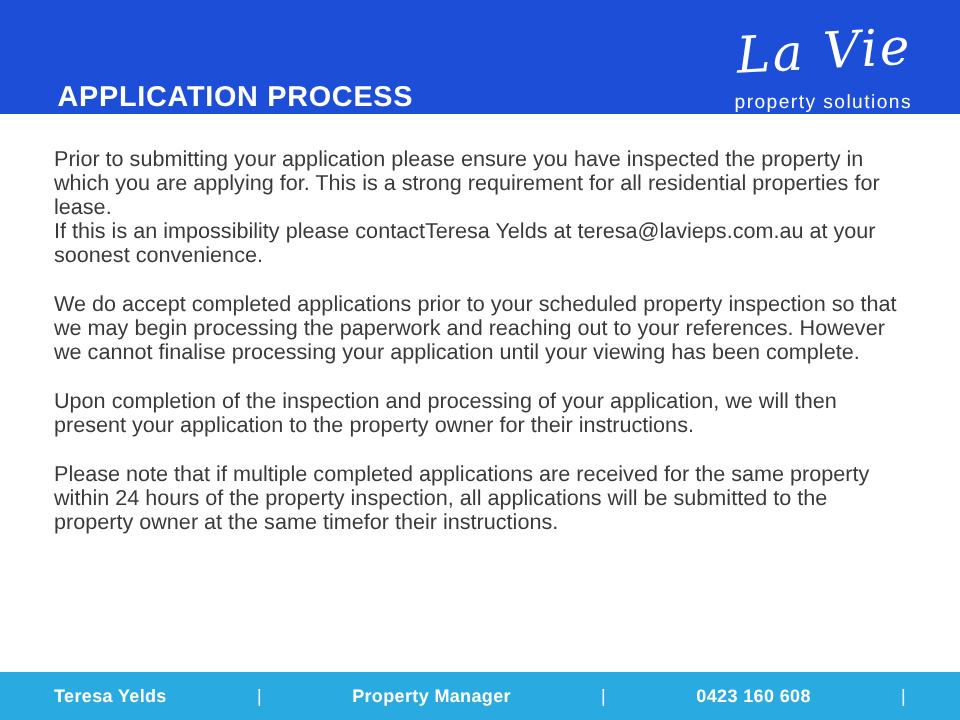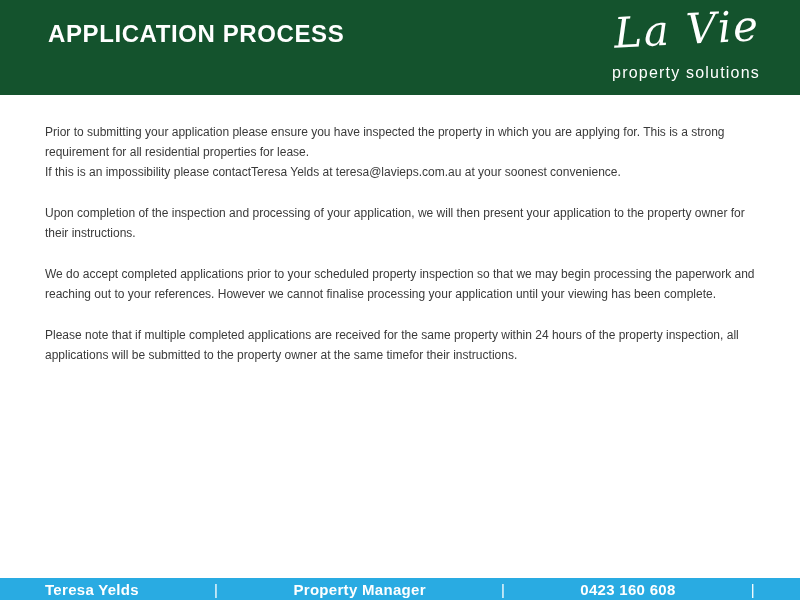--- a/index.html
+++ b/index.html
@@ -9,24 +9,24 @@
     width: 800px;
     height: 600px;
     background: #ffffff;
     font-family: "Liberation Sans", sans-serif;
     overflow: hidden;
     margin: 0 auto;
   }
   
   .header {
     height: 95px;
-    background: #14532d;
+    background: #1d4ed8;
     display: flex;
     justify-content: space-between;
-    align-items: flex-start;
+    align-items: flex-end;
     padding: 0 40px 0 48px;
   }
   .title {
     margin: 0;
     margin-top: 20px;
     color: #ffffff;
     font-size: 24px;
     font-weight: bold;
     letter-spacing: 0.6px;
   }
@@ -49,32 +49,32 @@
     letter-spacing: 1.2px;
     margin-top: 16px;
     font-weight: 400;
   }
   
   .content {
     padding: 27px 42px 0 45px;
   }
   .content p {
     margin: 0 0 21px 0;
-    font-size: 12px;
+    font-size: 18px;
     line-height: 20px;
     color: #3a3a3a;
     white-space: pre-line;
   }
   
   .footer {
     position: absolute;
     left: 0;
     right: 0;
     bottom: 0;
-    height: 22px;
+    height: 40px;
     background: #29abe2;
     display: flex;
     align-items: center;
     justify-content: space-between;
     padding: 0 45px;
     color: #ffffff;
     font-size: 15px;
     font-weight: bold;
     letter-spacing: 0.3px;
   }
@@ -89,22 +89,22 @@
     <h1 class="title">APPLICATION PROCESS</h1>
     <div class="logo">
       <div class="logo-script">La Vie</div>
       <div class="logo-tagline">property solutions</div>
     </div>
   </header>
 
   <main class="content">
     <p>Prior to submitting your application please ensure you have inspected the property in which you are applying for. This is a strong requirement for all residential properties for lease.
 If this is an impossibility please contactTeresa Yelds at teresa@lavieps.com.au at your soonest convenience.</p>
+    <p>We do accept completed applications prior to your scheduled property inspection so that we may begin processing the paperwork and reaching out to your references. However we cannot finalise processing your application until your viewing has been complete.</p>
     <p>Upon completion of the inspection and processing of your application, we will then present your application to the property owner for their instructions.</p>
-    <p>We do accept completed applications prior to your scheduled property inspection so that we may begin processing the paperwork and reaching out to your references. However we cannot finalise processing your application until your viewing has been complete.</p>
     <p>Please note that if multiple completed applications are received for the same property within 24 hours of the property inspection, all applications will be submitted to the property owner at the same timefor their instructions.</p>
   </main>
 
   <footer class="footer">
     <span>Teresa Yelds</span>
     <span class="sep">|</span>
     <span>Property Manager</span>
     <span class="sep">|</span>
     <span>0423 160 608</span>
     <span class="sep">|</span>

